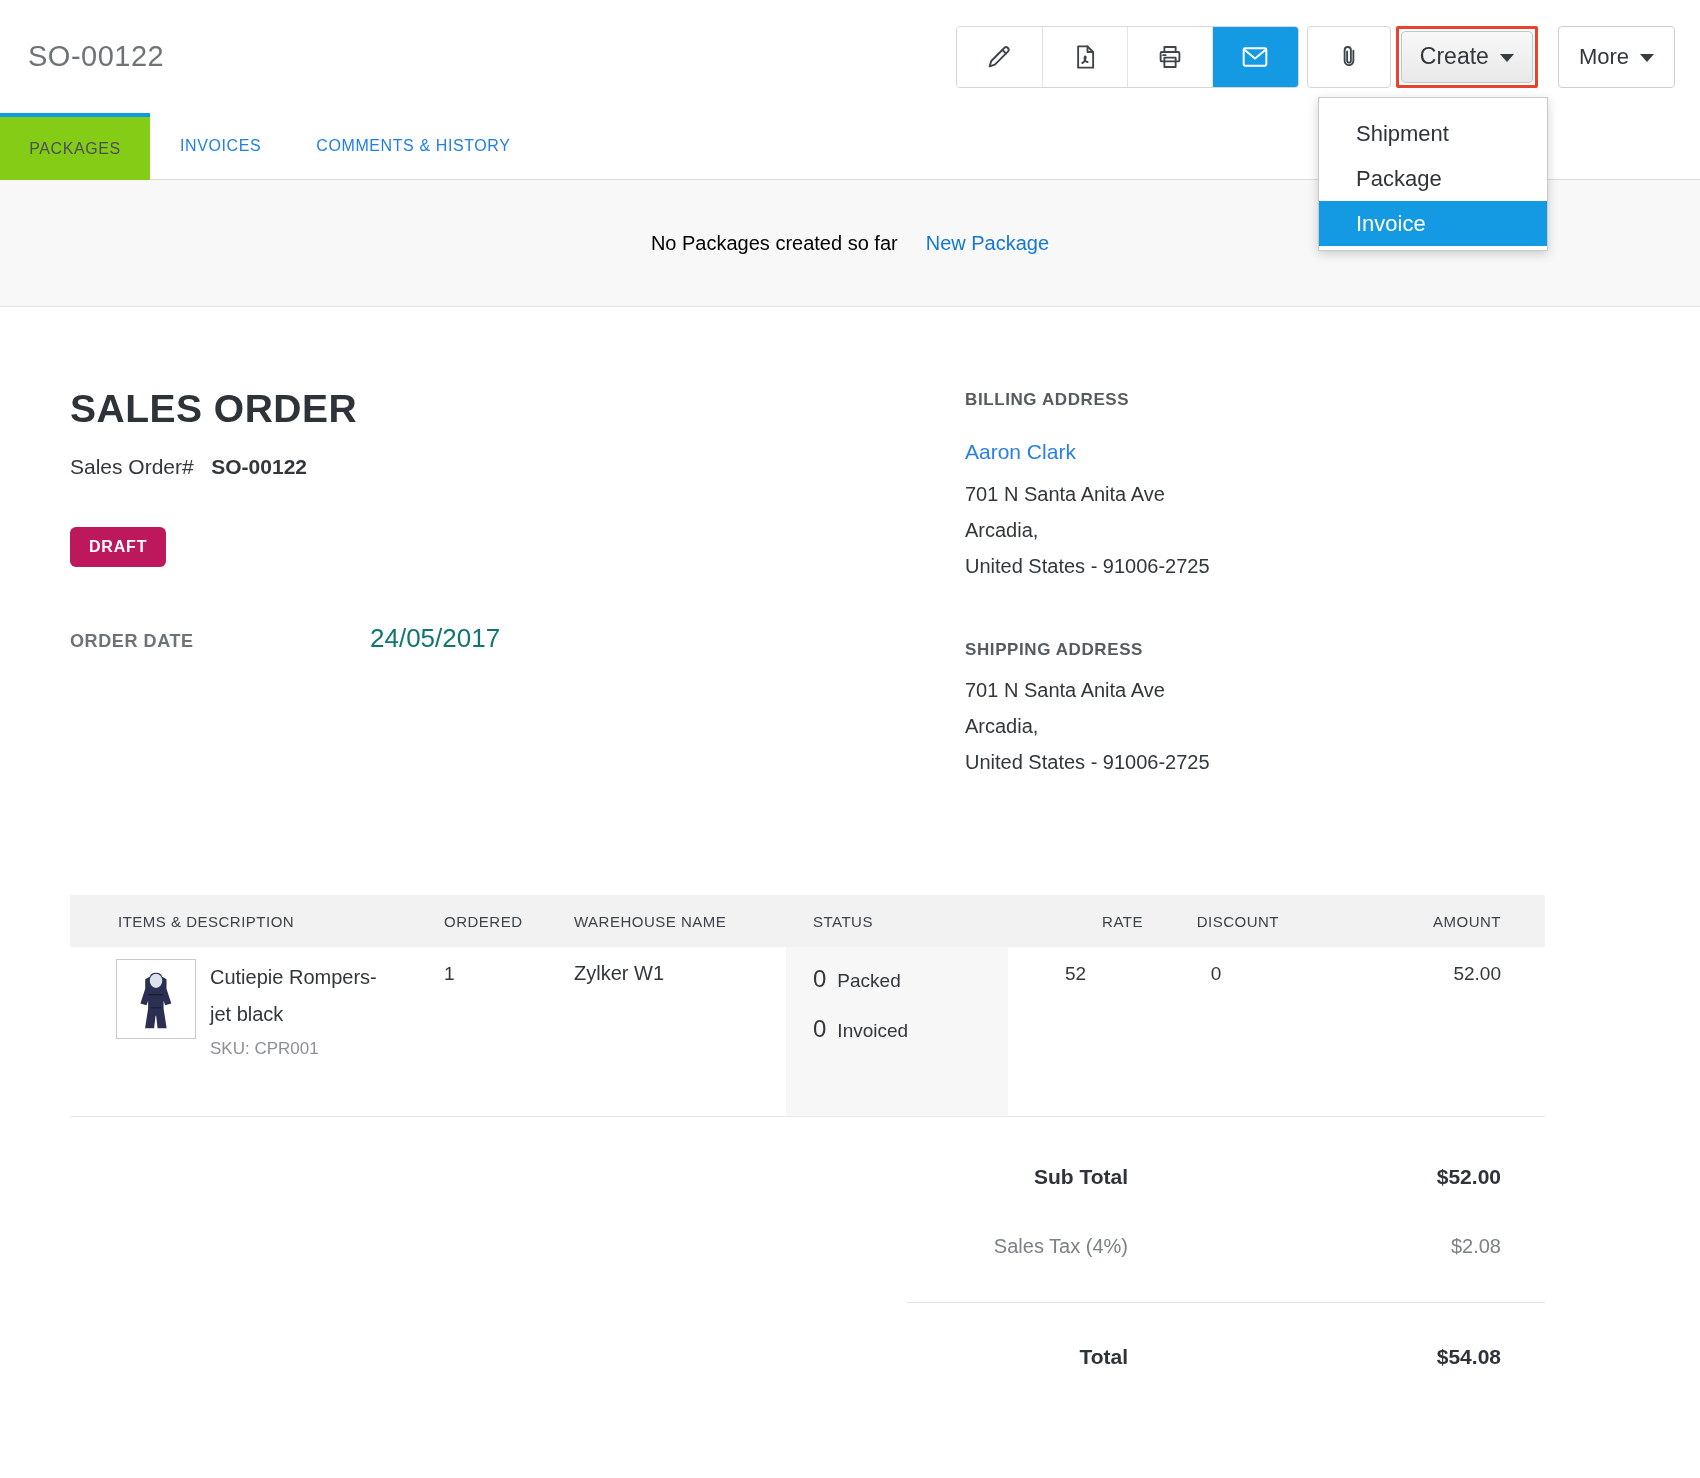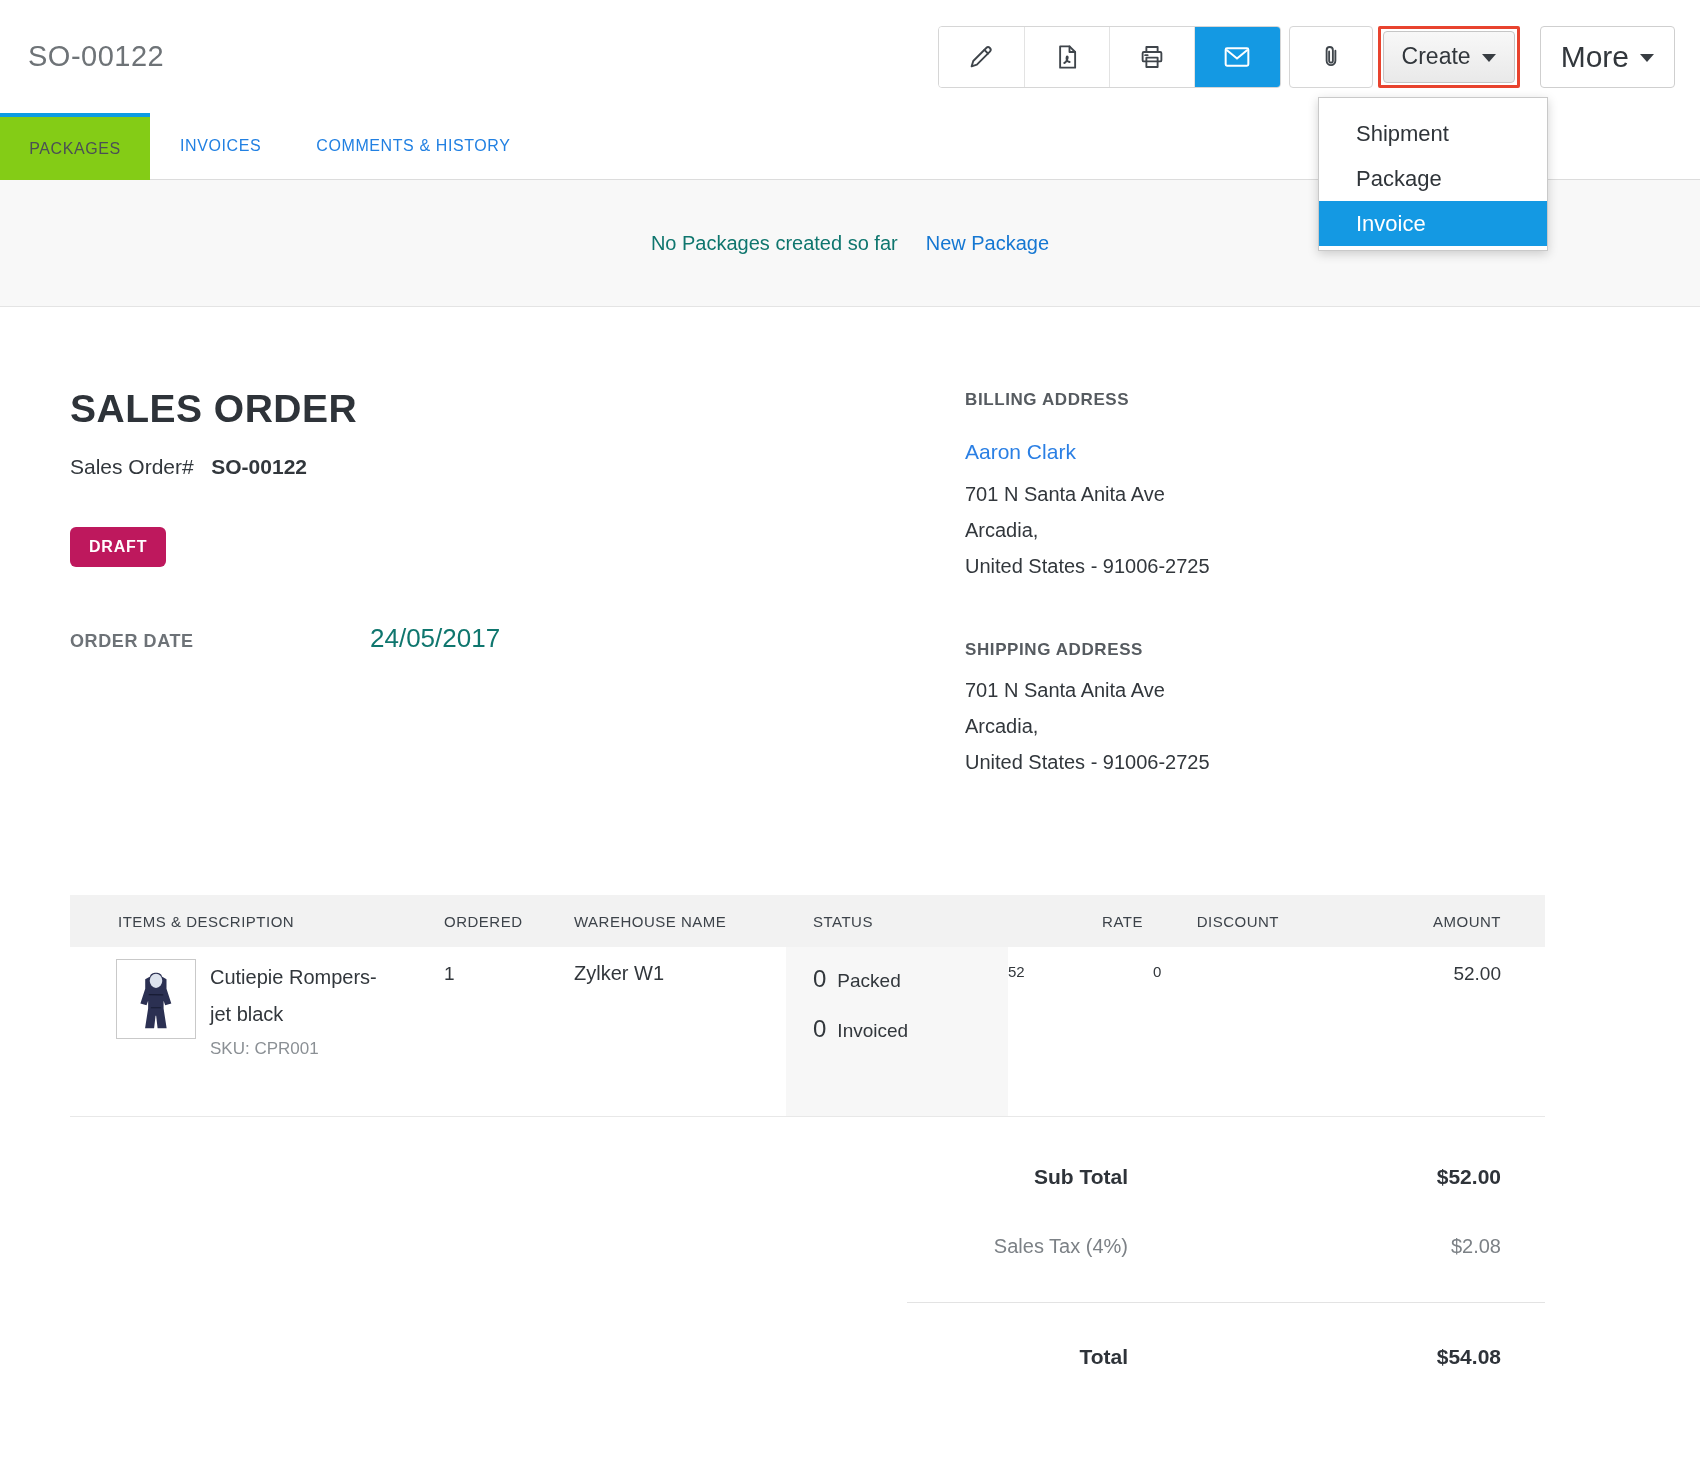--- a/index.html
+++ b/index.html
@@ -20,21 +20,21 @@
               border-left:1px solid #e3e3e3; background:#fff; cursor:pointer; }
   .icon-btn.first { border-left:none; }
   .icon-btn.email { background:#1499e3; width:86px; }
   .attach-btn { width:84px; height:62px; margin-left:8px; border:1px solid #d6d6d6; border-radius:4px;
                 background:#fff; display:flex; align-items:center; justify-content:center; cursor:pointer; }
   .create-wrap { margin-left:5px; border:3px solid #e8432e; padding:2px; border-radius:2px; }
   .create-btn { height:52px; padding:0 18px; display:flex; align-items:center; gap:11px;
                 background:linear-gradient(#f8f8f8,#e9e9e9); border:1px solid #c6c6c6; border-radius:4px;
                 font-size:23px; color:#32373c; cursor:pointer; font-family:inherit; }
   .more-btn { margin-left:20px; height:62px; padding:0 20px; display:flex; align-items:center; gap:11px;
-              background:#fff; border:1px solid #cfcfcf; border-radius:4px; font-size:30px; color:#32373c;
+              background:#fff; border:1px solid #cfcfcf; border-radius:4px; font-size:22px; color:#32373c;
               cursor:pointer; font-family:inherit; }
   .caret { width:0; height:0; border-left:7px solid transparent; border-right:7px solid transparent;
            border-top:8px solid #383d42; margin-top:3px; }
 
   
   .create-menu { position:absolute; top:97px; left:1318px; width:230px; z-index:50;
                  background:#fff; border:1px solid #c9c9c9; box-shadow:0 3px 10px rgba(0,0,0,.18);
                  padding:13px 0 4px 0; }
   .menu-item { height:45px; display:flex; align-items:center; padding-left:37px;
                font-size:22px; color:#2f3439; cursor:pointer; }
@@ -45,21 +45,21 @@
   .tab-active { width:150px; background:#84cc16; border-top:4px solid #0c9ce4; margin-bottom:-1px;
                 display:flex; align-items:center; justify-content:center;
                 font-size:16px; color:#4b5055; letter-spacing:.6px; cursor:pointer; }
   .tab-link { display:flex; align-items:center; font-size:16px; color:#2180e2; letter-spacing:.6px; cursor:pointer; }
   .tab-invoices { margin-left:30px; }
   .tab-comments { margin-left:55px; }
 
   
   .packages-strip { height:127px; background:#f8f8f8; border-bottom:1px solid #e4e4e4;
                     display:flex; align-items:center; justify-content:center; gap:28px; }
-  .strip-msg { font-size:20px; color:#0f766e; }
+  .strip-msg { font-size:20px; color:#000000; }
   .strip-link { font-size:20px; color:#1577d2; cursor:pointer; }
 
   
   .doc-header { display:flex; padding:0 155px 0 70px; }
   .doc-left { flex:1; }
   .doc-title { font-size:39px; font-weight:bold; color:#2e3339; letter-spacing:.5px; margin-top:80px; }
   .so-line { margin-top:24px; font-size:21px; color:#32373c; }
   .so-line .num { font-weight:bold; }
   .badge { display:inline-block; margin-top:48px; background:#be185d; color:#fff; font-weight:bold;
            font-size:16px; letter-spacing:.8px; padding:11px 19px; border-radius:6px; }
@@ -92,21 +92,21 @@
   .item-text { margin-left:14px; }
   .item-name { font-size:20px; color:#32373c; line-height:37px; }
   .item-sku { margin-top:6px; font-size:17px; color:#8b9095; }
   .cell-ordered { padding:16px 0 0 49px; font-size:19px; }
   .cell-warehouse { padding:15px 0 0 32px; font-size:20px; }
   .cell-status { background:#f7f7f7; padding:18px 0 0 27px; }
   .status-line { display:flex; align-items:baseline; }
   .status-line + .status-line { margin-top:22px; }
   .status-count { font-size:24px; color:#32373c; }
   .status-label { font-size:19px; color:#32373c; margin-left:11px; }
-  .cell-rate, .cell-discount { text-align:left; padding:16px 10px 0 0; font-size:15px; }
+  .cell-rate, .cell-discount { text-align:center; padding:16px 10px 0 0; font-size:19px; }
   .cell-amount { text-align:right; padding:16px 44px 0 0; font-size:19px; }
 
   
   .totals { margin:0 155px 0 70px; padding-bottom:100px; }
   .total-row { display:flex; align-items:baseline; }
   .tl { width:1058px; text-align:right; }
   .tv { flex:1; text-align:right; padding-right:44px; }
   .row-sub { margin-top:48px; font-size:21px; font-weight:bold; color:#2e3339; }
   .row-tax { margin-top:46px; font-size:20px; color:#7c8186; }
   .tot-divider { border:none; border-top:1px solid #e3e3e3; margin:44px 0 0 837px; }

